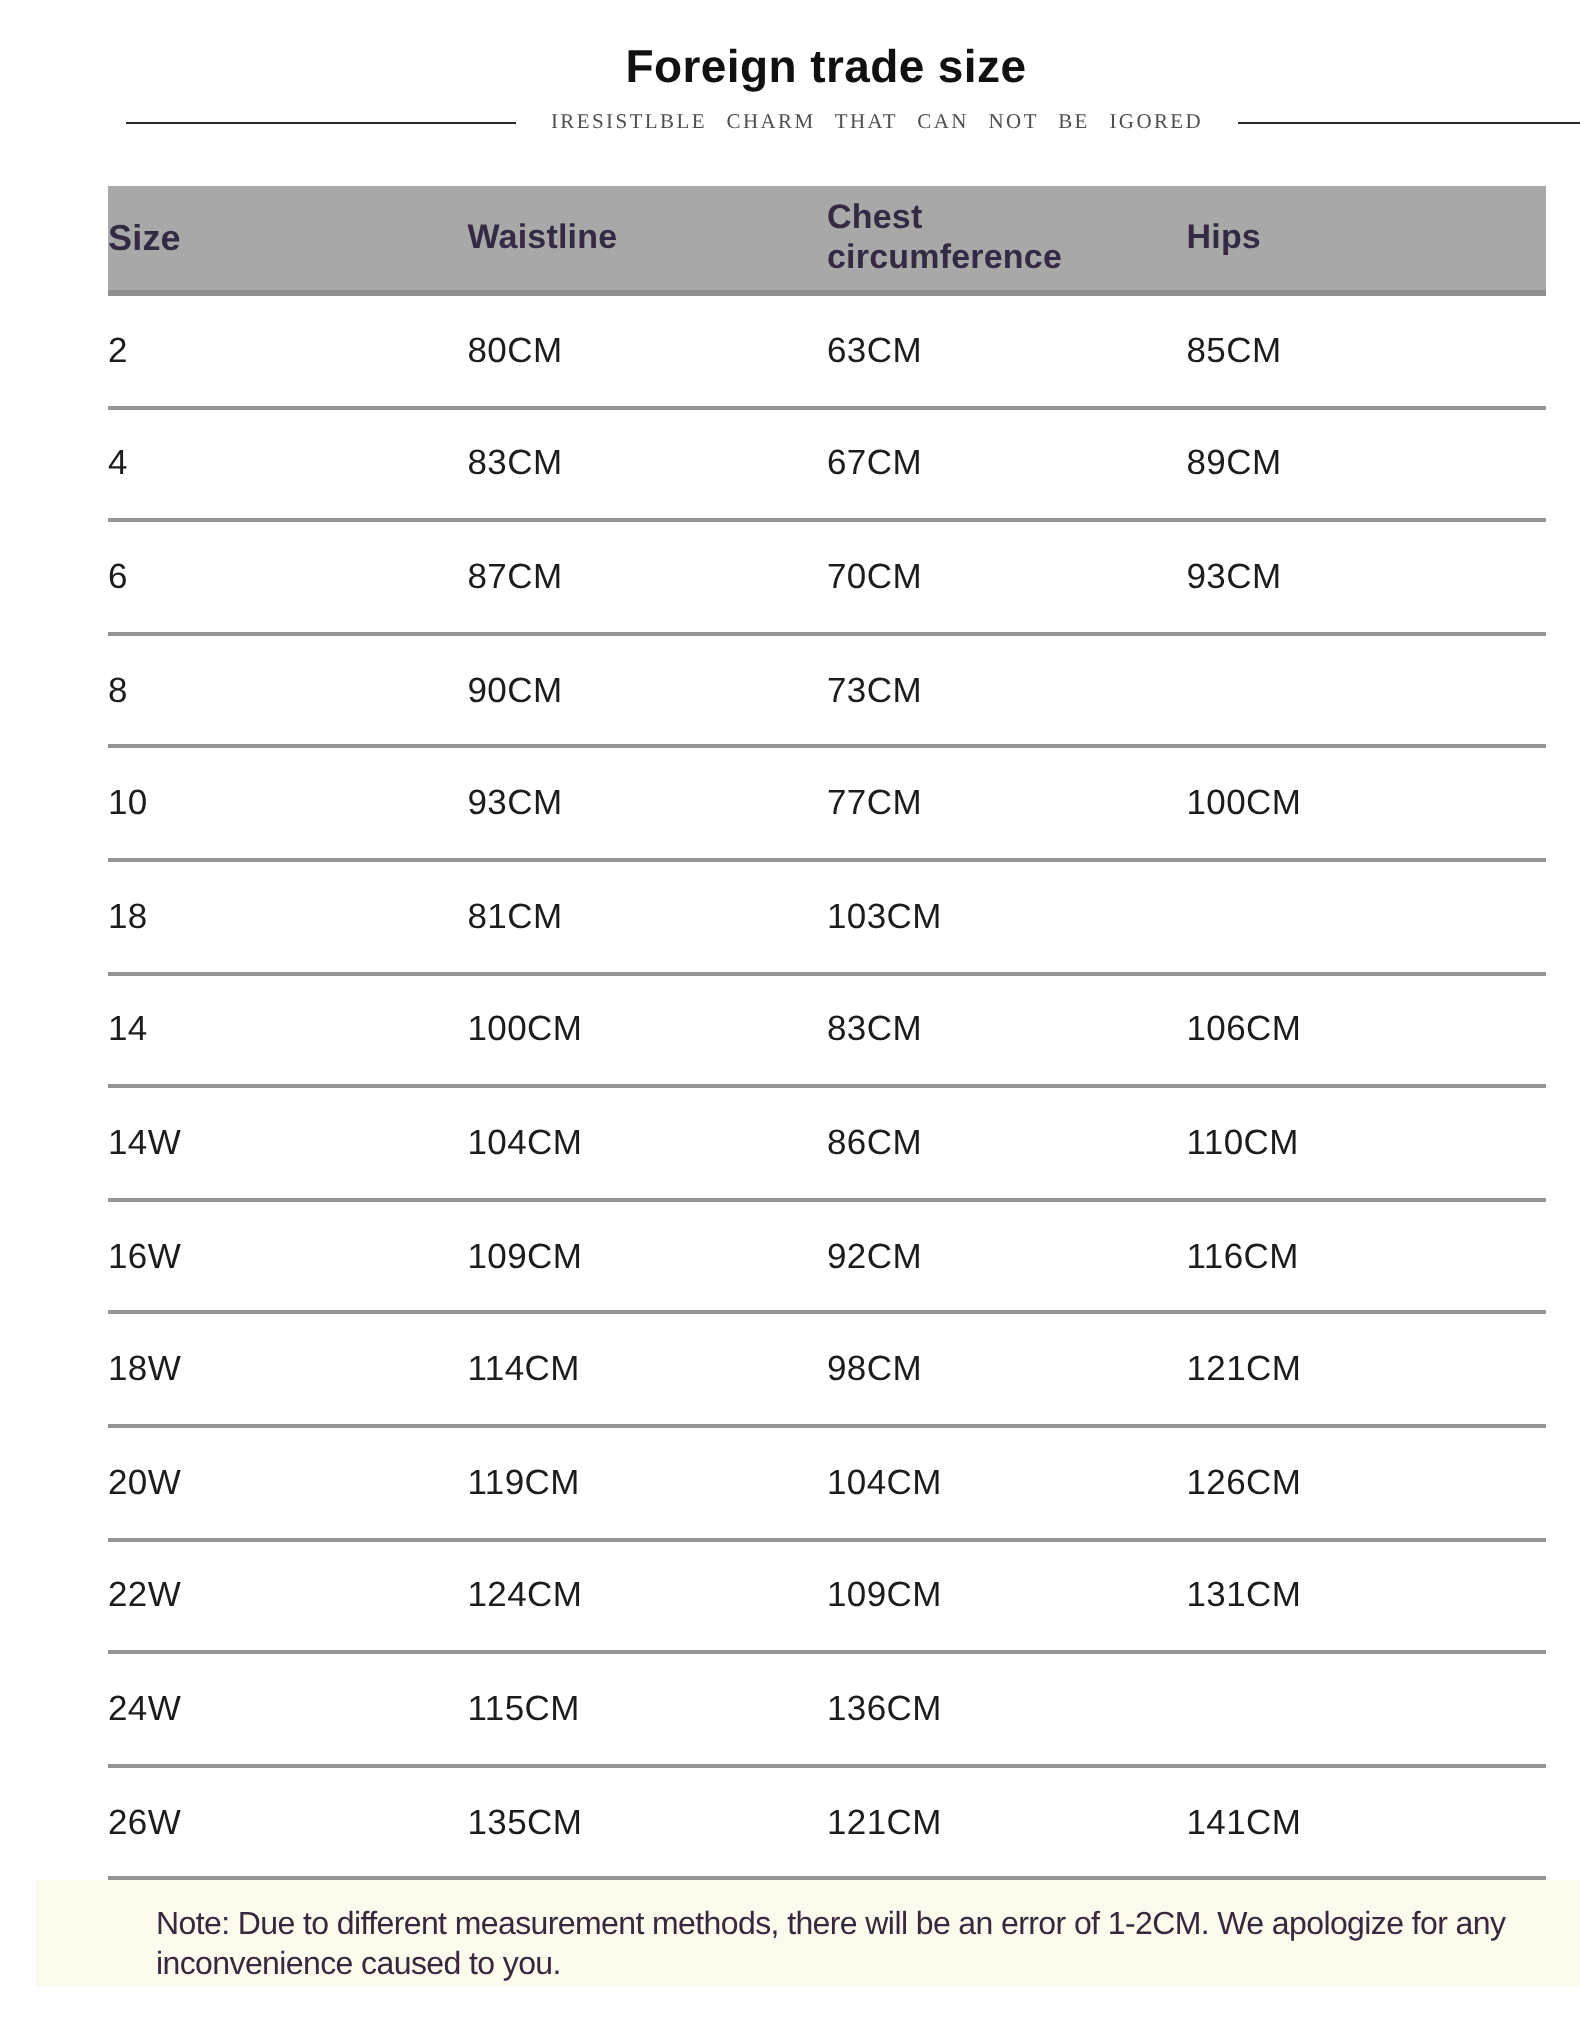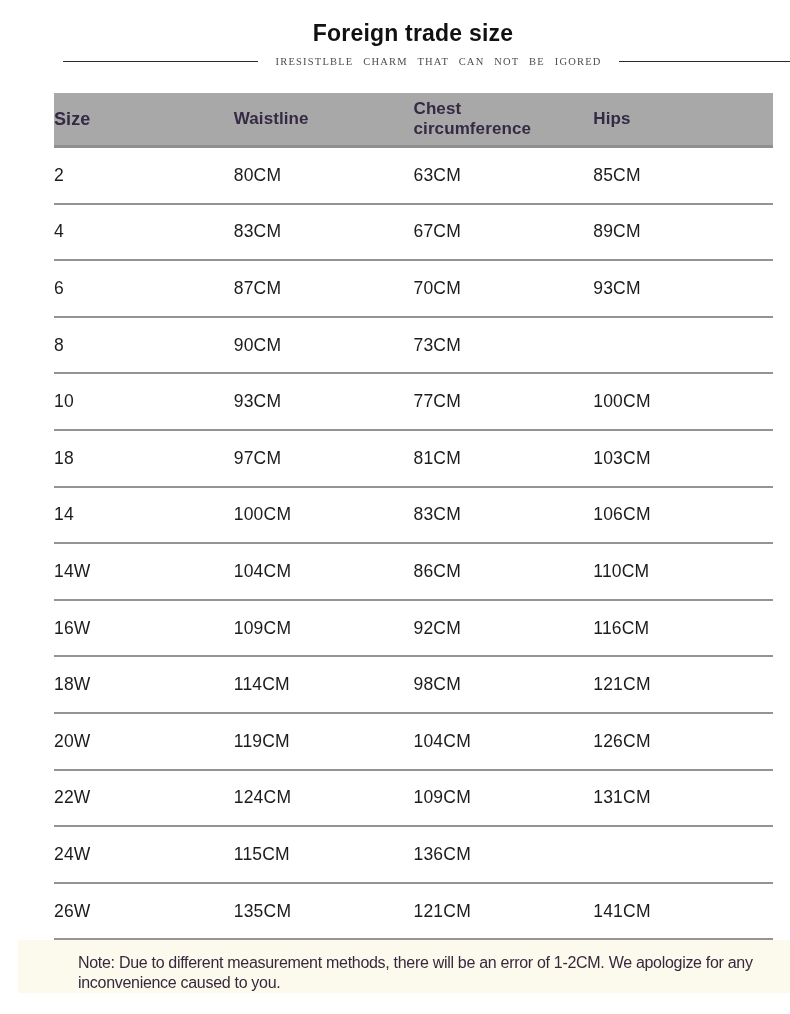--- a/index.html
+++ b/index.html
@@ -155,21 +155,20 @@
 
   <div class="table-row">
     <div class="col c1">10</div>
     <div class="col c2">93CM</div>
     <div class="col c3">77CM</div>
     <div class="col c4">100CM</div>
   </div>
 
   <div class="table-row">
     <div class="col c1">18</div>
-    <div class="col c2">97CM</div>
     <div class="col c3">81CM</div>
     <div class="col c4">103CM</div>
   </div>
 
   <div class="table-row">
     <div class="col c1">14</div>
     <div class="col c2">100CM</div>
     <div class="col c3">83CM</div>
     <div class="col c4">106CM</div>
   </div>

